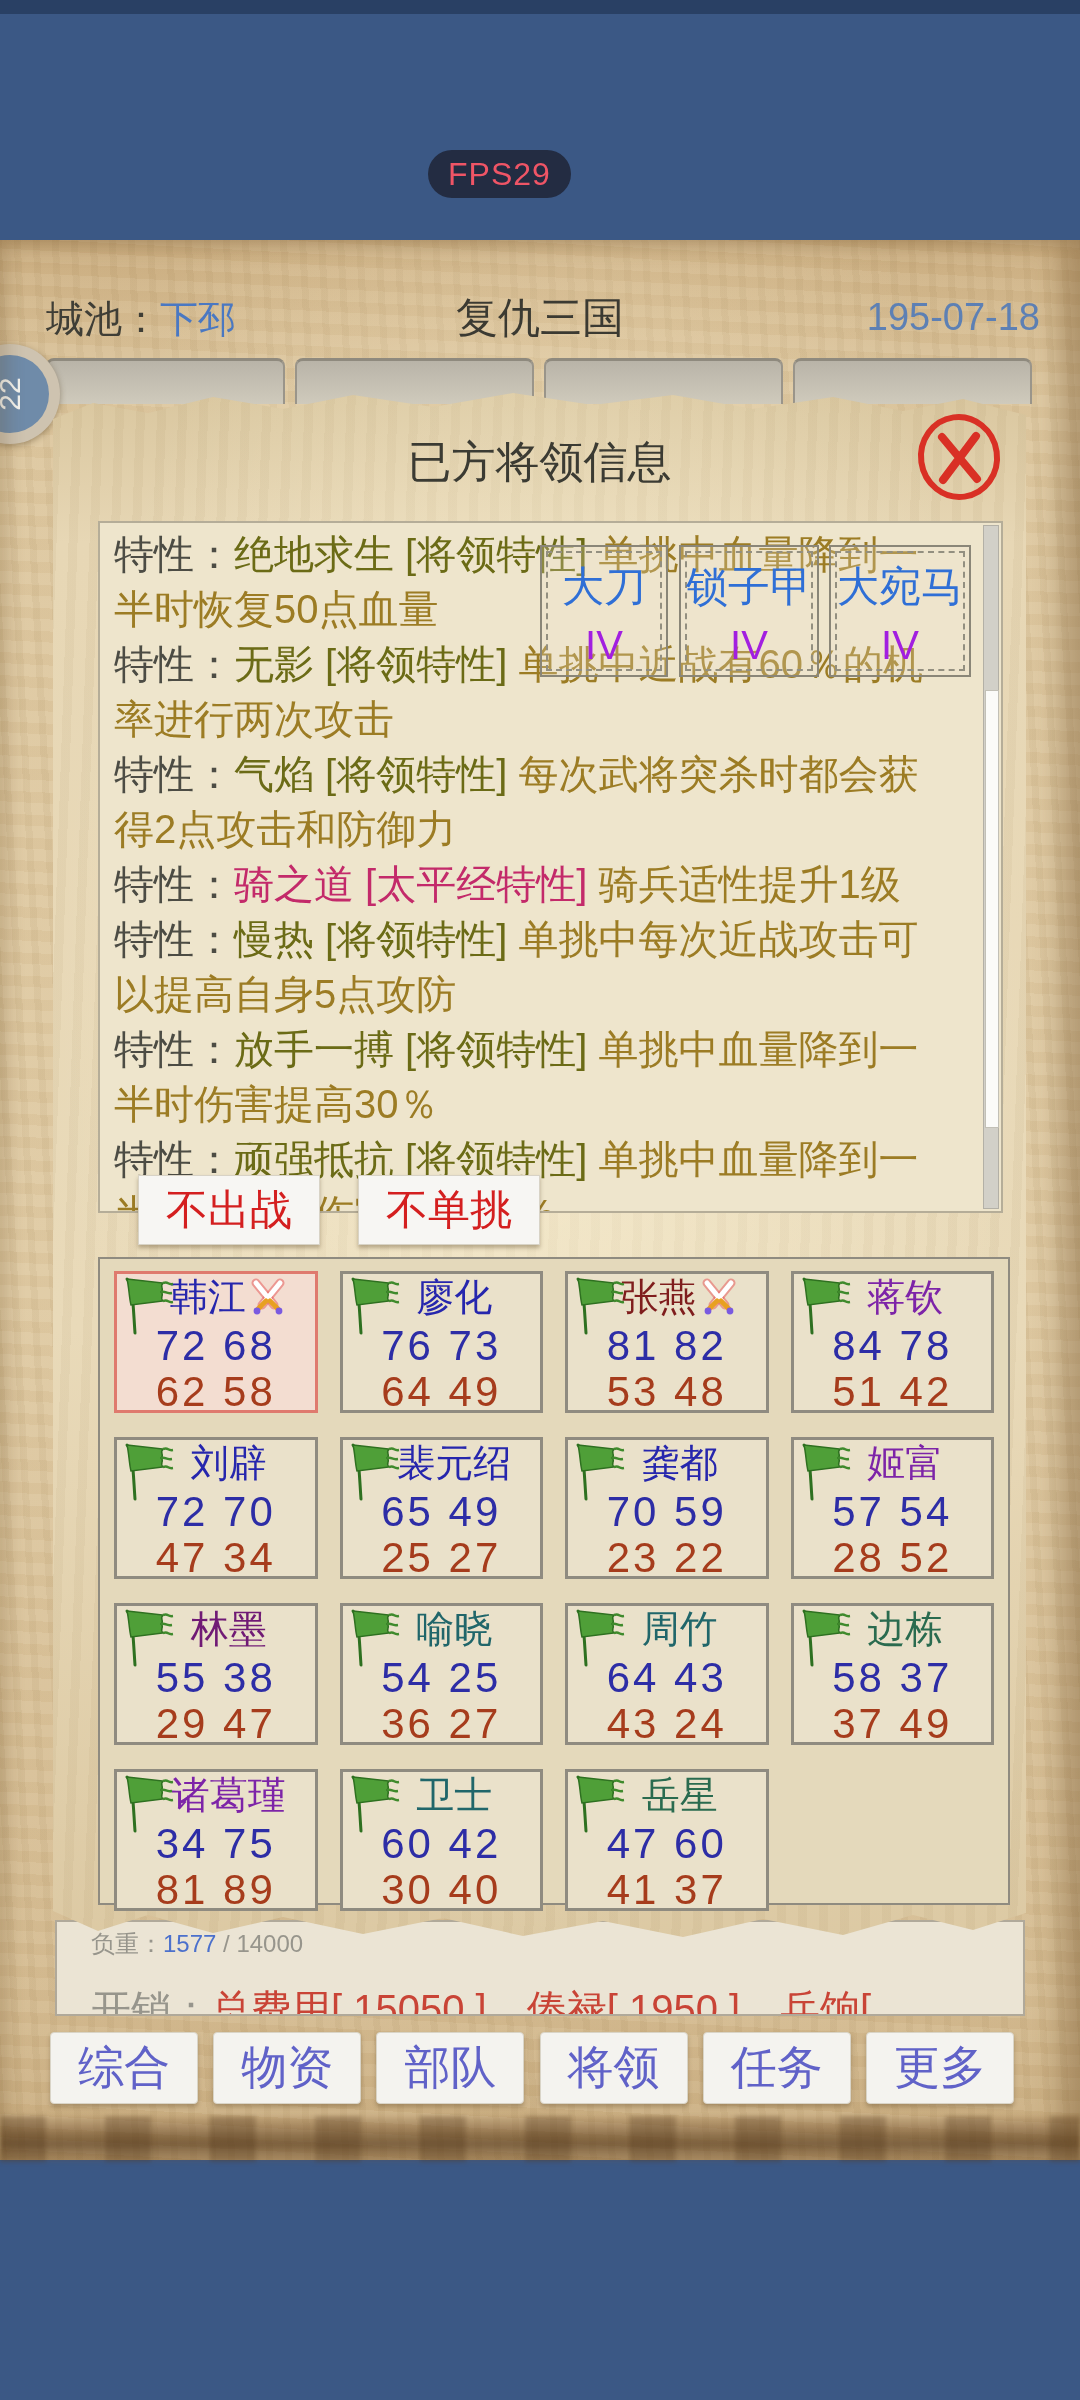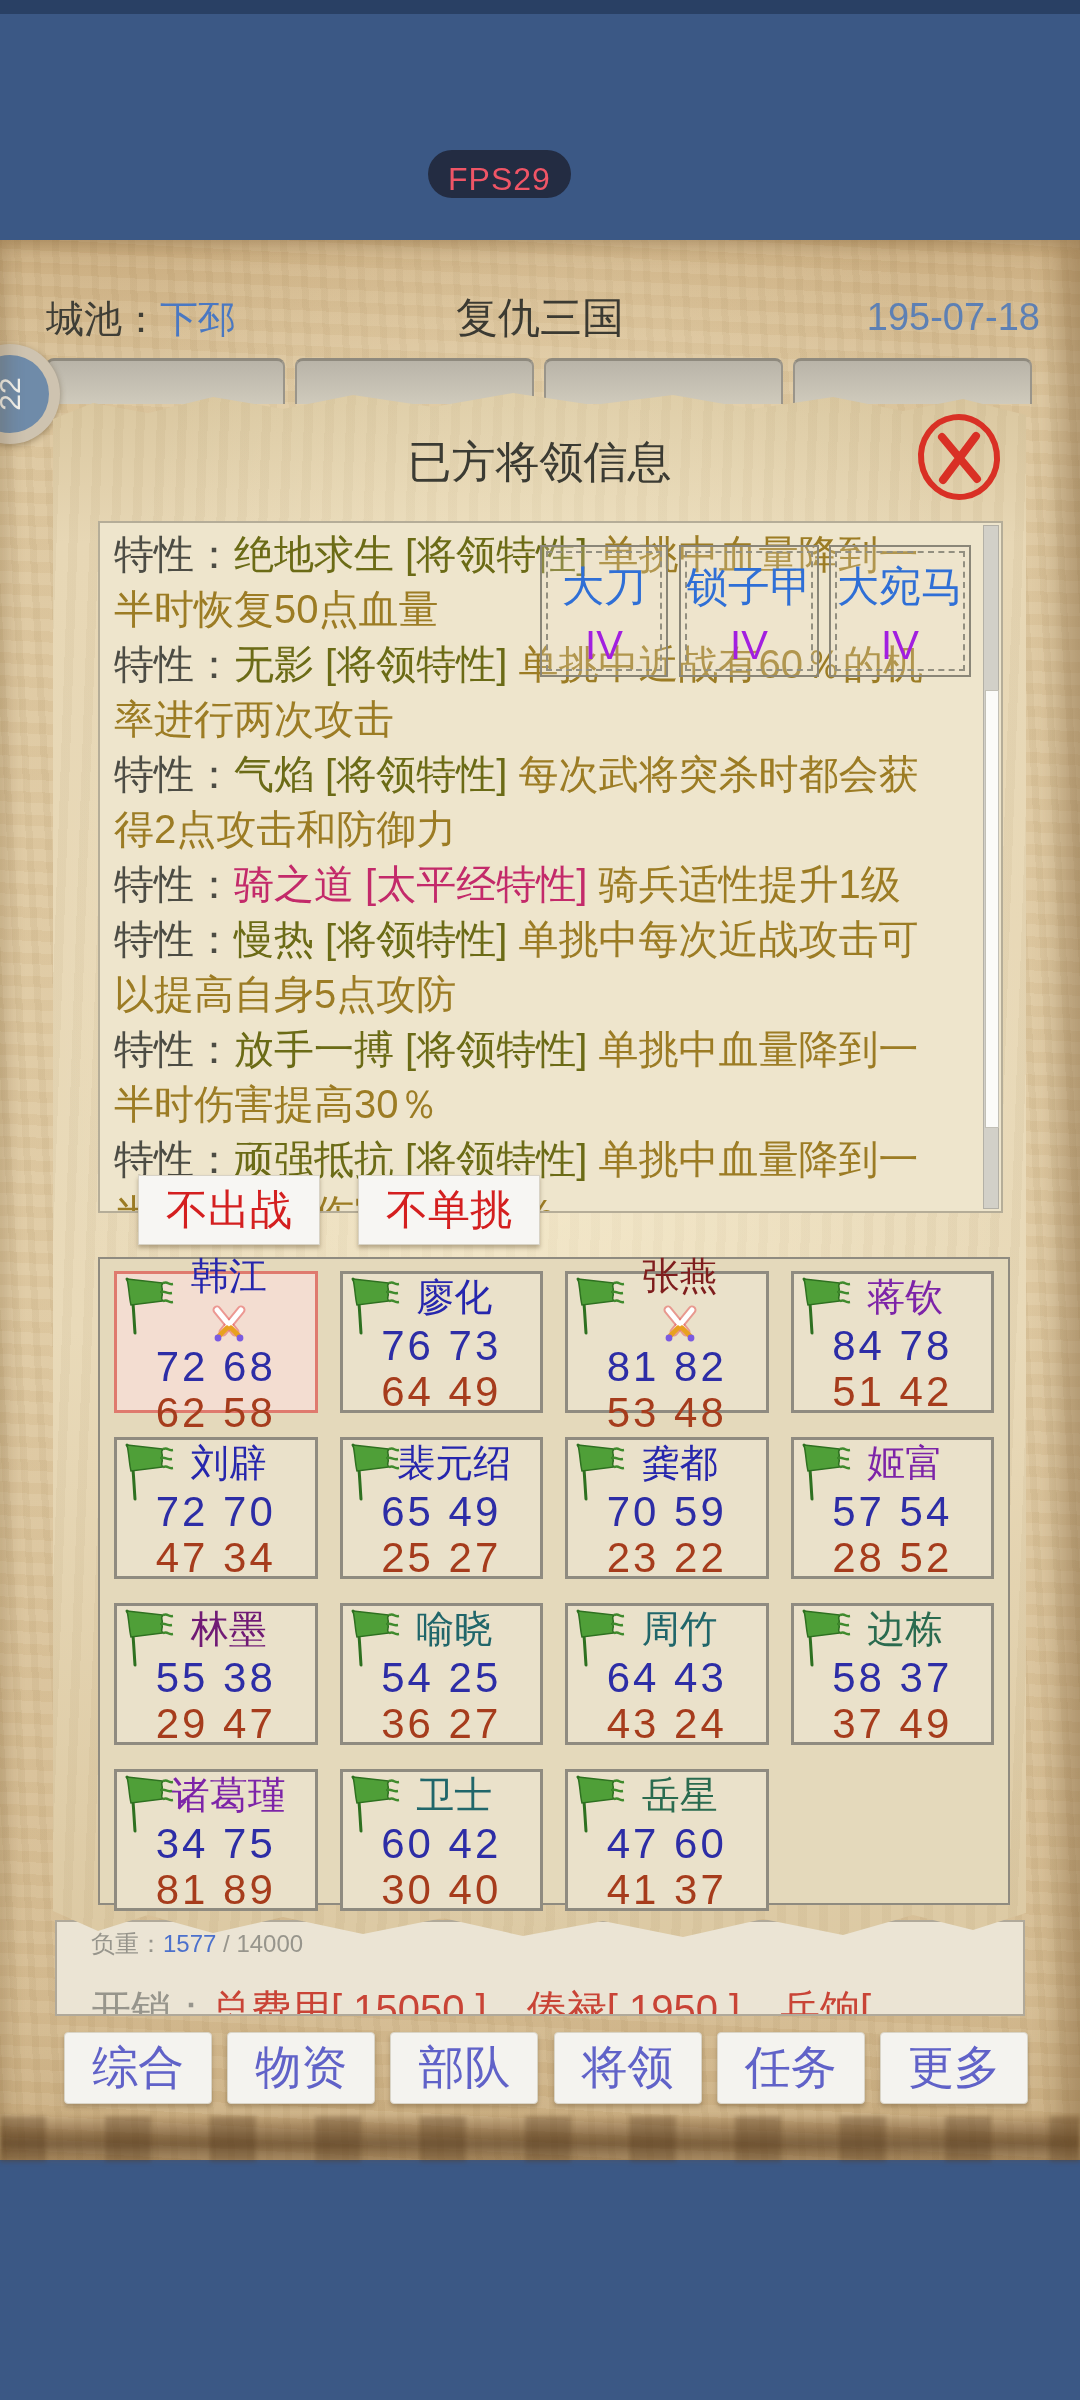--- a/index.html
+++ b/index.html
@@ -6,21 +6,21 @@
   body{
     width:1080px;height:2400px;position:relative;overflow:hidden;
     background:#3b5885;
     font-family:"Liberation Sans","DejaVu Sans",sans-serif;
     -webkit-font-smoothing:antialiased;
   }
   .statusbar-shade{position:absolute;left:0;top:0;width:1080px;height:14px;background:rgba(10,20,40,.35);}
   
   .fps-pill{
     position:absolute;left:428px;top:150px;height:48px;padding:0 20px;
-    background:#232c42;border-radius:24px;display:flex;align-items:flex-end;justify-content:center;
+    background:#232c42;border-radius:24px;display:flex;align-items:center;justify-content:center;
     color:#ef5566;font-size:32px;letter-spacing:1px;
   }
   
   .game{
     position:absolute;left:0;top:240px;width:1080px;height:1920px;
     background:
       radial-gradient(ellipse at 50% 35%, rgba(255,244,214,.35), rgba(0,0,0,0) 60%),
       repeating-linear-gradient(87deg, rgba(120,90,40,.06) 0 7px, rgba(0,0,0,0) 7px 19px),
       repeating-linear-gradient(3deg, rgba(150,110,60,.05) 0 11px, rgba(255,255,255,.04) 11px 23px),
       linear-gradient(180deg,#cdb083 0%,#dec8a0 8%,#e0cba4 55%,#d5bc92 92%,#c9ad80 100%);
@@ -85,34 +85,34 @@
     position:absolute;left:45px;top:872px;width:912px;height:648px;box-sizing:border-box;
     background:#e4d9bb;border:2px solid #8f8b80;
     display:grid;grid-template-columns:repeat(4,1fr);gap:24px 22px;padding:12px 14px;
   }
   .card{
     position:relative;box-sizing:border-box;height:142px;border:3px solid #8f8b80;background:#eae1ca;
     display:flex;flex-direction:column;align-items:center;justify-content:center;padding-top:2px;cursor:pointer;
   }
   .card.selected-card{border-color:#df7a6e;background:#f3ddd1;}
   .card .flag{position:absolute;left:2px;top:1px;width:56px;height:62px;}
-  .card .nrow{display:flex;align-items:center;gap:2px;margin-left:26px;max-width:170px;flex-direction:column;}
+  .card .nrow{display:flex;align-items:center;gap:2px;margin-left:26px;max-width:170px;}
   .card .gname{font-size:38px;white-space:nowrap;}
   .card .duel{width:40px;height:40px;flex:0 0 auto;}
   .card .s1{font-size:42px;color:#2d2da6;letter-spacing:3px;line-height:46px;}
   .card .s2{font-size:42px;color:#a63c1c;letter-spacing:3px;line-height:46px;}
   
   .load-panel{position:absolute;left:55px;top:1680px;width:970px;height:96px;box-sizing:border-box;
     background:#ebe4d4;border:2px solid #b0a99a;overflow:hidden;z-index:0;}
   .load-line{position:absolute;left:34px;top:6px;font-size:24px;color:#97958c;white-space:nowrap;}
   .load-line .lv{color:#4b70cc;}
   .expense-line{position:absolute;left:34px;top:60px;font-size:40px;color:#97958c;white-space:nowrap;}
   .expense-line .ev{color:#c94436;}
   
-  .nav{position:absolute;left:64px;top:1792px;width:964px;height:70px;display:flex;justify-content:space-between;}
+  .nav{position:absolute;left:50px;top:1792px;width:964px;height:70px;display:flex;justify-content:space-between;}
   .nav .nbtn{width:146px;height:70px;background:#f4f3ef;border:1px solid #d9d4c7;border-radius:4px;
     box-shadow:0 3px 4px rgba(80,60,30,.3);display:flex;align-items:center;justify-content:center;
     font-size:46px;color:#6062c8;cursor:pointer;}
   
   .page-smudge{position:absolute;left:0;top:1876px;width:1080px;height:46px;
     background:
       repeating-linear-gradient(90deg, rgba(90,60,30,.35) 0 46px, rgba(140,100,60,.12) 46px 105px),
       linear-gradient(180deg, rgba(0,0,0,0) 0%, rgba(80,50,20,.5) 45%, rgba(60,35,12,.55) 62%, rgba(0,0,0,0) 100%);
     filter:blur(2px);}
   .z-top{z-index:3;}

